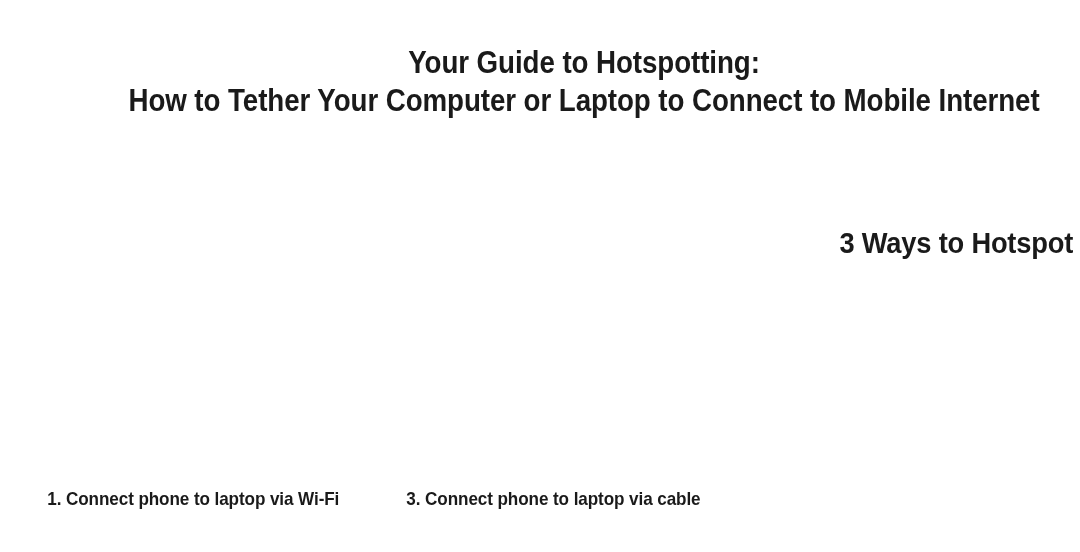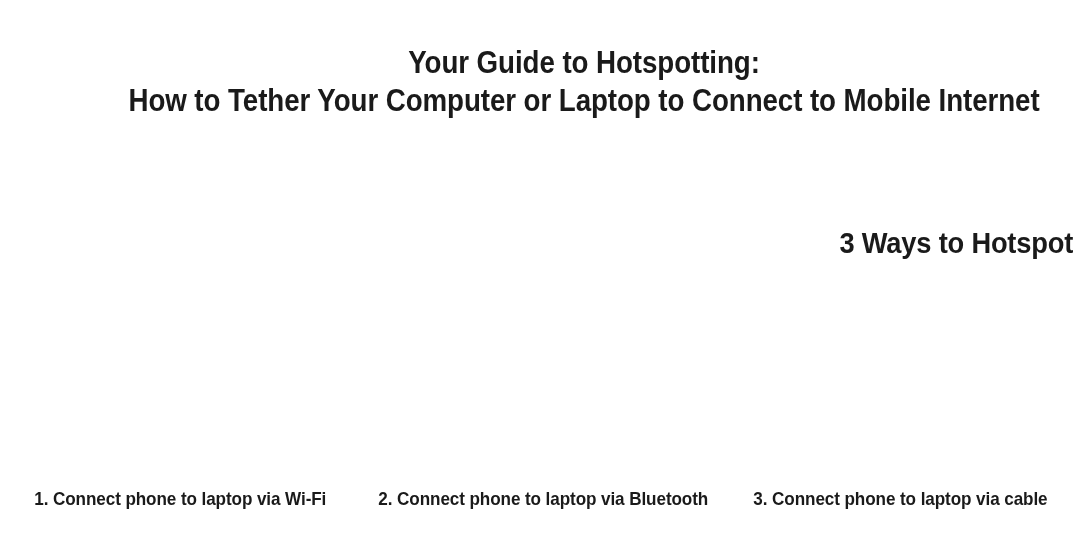--- a/index.html
+++ b/index.html
@@ -96,20 +96,21 @@
     top: 487px;
     width: 1080px;
     height: 28px;
     display: flex;
     align-items: flex-start;
   }
   .caption-cell {
     width: 360px;
     text-align: center;
     box-sizing: border-box;
+    padding-left: 27px;
   }
   .caption-text {
     display: inline-block;
     font-family: "Liberation Sans Narrow", "Liberation Sans", "DejaVu Sans Condensed", sans-serif;
     font-weight: bold;
     font-size: 19px;
     line-height: 24px;
     letter-spacing: -0.1px;
     color: #1a1a1a;
     transform: scaleX(0.9);
@@ -135,20 +136,17 @@
     <div class="illustration-slot slot-1"></div>
     <div class="illustration-slot slot-2"></div>
     <div class="illustration-slot slot-3"></div>
   </div>
 
   <div class="caption-row">
     <div class="caption-cell">
       <span class="caption-text">1. Connect phone to laptop via Wi-Fi</span>
     </div>
     <div class="caption-cell">
-      <span class="caption-text">2. Connect phone to laptop via Bluetooth</span>
-    </div>
-    <div class="caption-cell">
       <span class="caption-text">3. Connect phone to laptop via cable</span>
     </div>
   </div>
 
 </div>
 
 </body></html>

